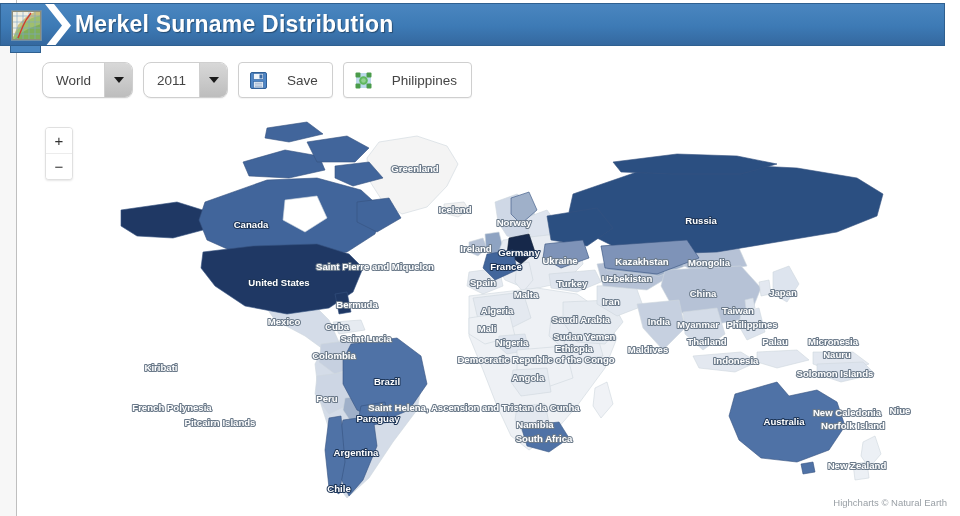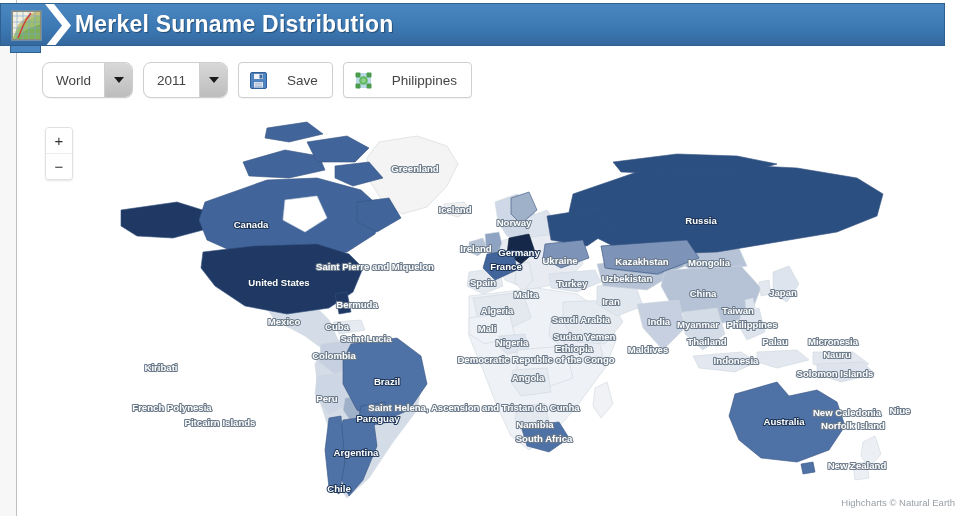--- a/index.html
+++ b/index.html
@@ -194,21 +194,21 @@
     font-size: 15px;
     color: #333333;
     background: #ffffff;
     font-family: "Liberation Sans", sans-serif;
   }
   .zoom-btn.plus { border-bottom: 1px solid #ececec; }
 
   
   .credits {
     position: absolute;
-    right: 5px;
+    right: 13px;
     bottom: 8px;
     font-size: 9.5px;
     color: #9aa0a6;
     white-space: nowrap;
   }
 
   
   .mlabel {
     font-family: "Liberation Sans", sans-serif;
     font-size: 9.6px;

